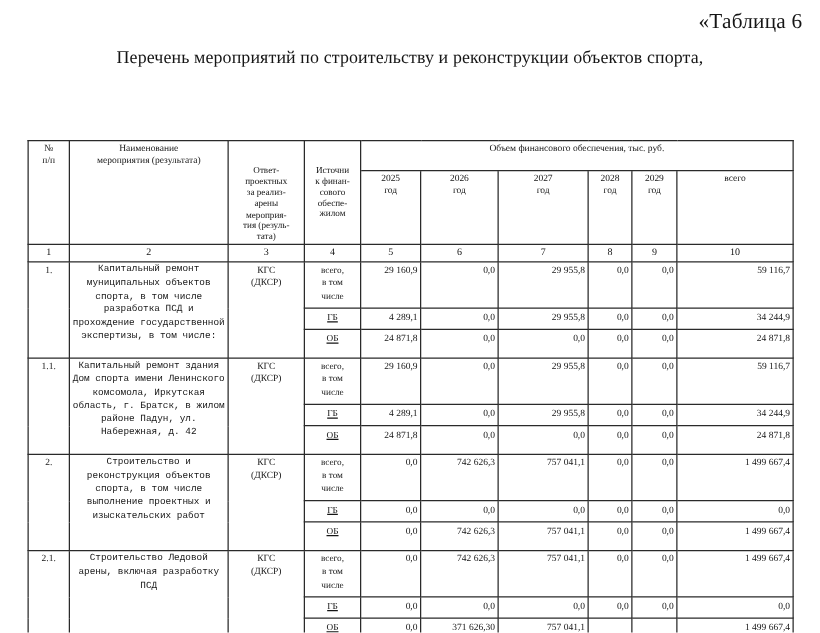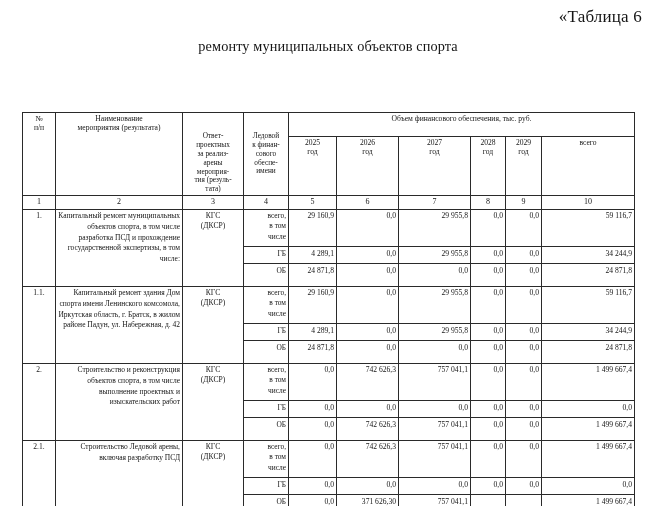--- a/index.html
+++ b/index.html
@@ -84,52 +84,52 @@
   .numrow td {
     text-align: center;
     font-size: 8px;
     padding: 0 0 1px 0;
     height: 11px;
     vertical-align: middle;
   }
 
   
   .c-num   { text-align: center; vertical-align: top; padding-top: 3px; font-size: 7.6px; }
-  .c-name  { text-align: right;   vertical-align: top; padding: 3px 3px 2px 4px; font-size: 7.5px; line-height: 1.42; }
+  .c-name  { text-align: center;   vertical-align: top; padding: 3px 3px 2px 4px; font-size: 7.5px; line-height: 1.42; font-family: Liberation Mono, monospace; }
   .c-resp  { text-align: center; vertical-align: top; padding-top: 3px; font-size: 7.6px; line-height: 1.35; }
-  .c-src   { text-align: right;   vertical-align: top; padding: 3px 2px 2px 4px; font-size: 7.4px; line-height: 1.38; }
+  .c-src   { text-align: center;   vertical-align: top; padding: 3px 2px 2px 4px; font-size: 7.4px; line-height: 1.38; }
   .c-val   { text-align: right;  vertical-align: top; padding: 3px 4px 2px 2px; font-size: 7.6px; white-space: nowrap; }
 
   .r-main td { height: 34px; }
   .r-sub  td { height: 13px; }
   .r-sub2 td { height: 19px; }
 
   .grid tr.r-sub .c-src,
-  .grid tr.r-sub2 .c-src { padding-top: 2px; }
+  .grid tr.r-sub2 .c-src { padding-top: 2px; text-decoration: underline; }
   .grid tr.r-sub .c-val,
   .grid tr.r-sub2 .c-val { padding-top: 2px; }
 
   
   .tail-ghost {
     position: absolute;
     left: 58px;
     top: 498px;
     font-size: 9px;
     color: #c4c4c4;
   }
 </style>
 </head>
 <body>
 
 <div class="top-ghost"></div>
 
 <div class="table-label">«Таблица 6</div>
 
 <div class="doc-title">
-  <div>ремонту муниципальных объектов спорта</div>
+  <div>Перечень мероприятий по строительству и реконструкции объектов спорта,</div>
 </div>
 
 <div class="tbl-wrap">
   <table class="grid">
     <colgroup>
       <col style="width:33px">
       <col style="width:127px">
       <col style="width:61px">
       <col style="width:45px">
       <col style="width:48px">
@@ -152,25 +152,25 @@
         <th class="hcell" rowspan="2" style="vertical-align:top;padding-top:19px">
           <span>Ответ-</span><br>
           <span>проектных</span><br>
           <span>за реализ-</span><br>
           <span>арены</span><br>
           <span>мероприя-</span><br>
           <span>тия (резуль-</span><br>
           <span>тата)</span>
         </th>
         <th class="hcell" rowspan="2" style="vertical-align:middle">
-          <span>Ледовой</span><br>
+          <span>Источни</span><br>
           <span>к финан-</span><br>
           <span>сового</span><br>
           <span>обеспе-</span><br>
-          <span>имени</span>
+          <span>жилом</span>
         </th>
         <th class="hcell big" colspan="6" style="height:17px">Объем финансового обеспечения, тыс. руб.</th>
       </tr>
       <tr>
         <th class="hcell big" style="height:47px">
           <span>2025</span><br>
           <span>год</span>
         </th>
         <th class="hcell big">
           <span>2026</span><br>

